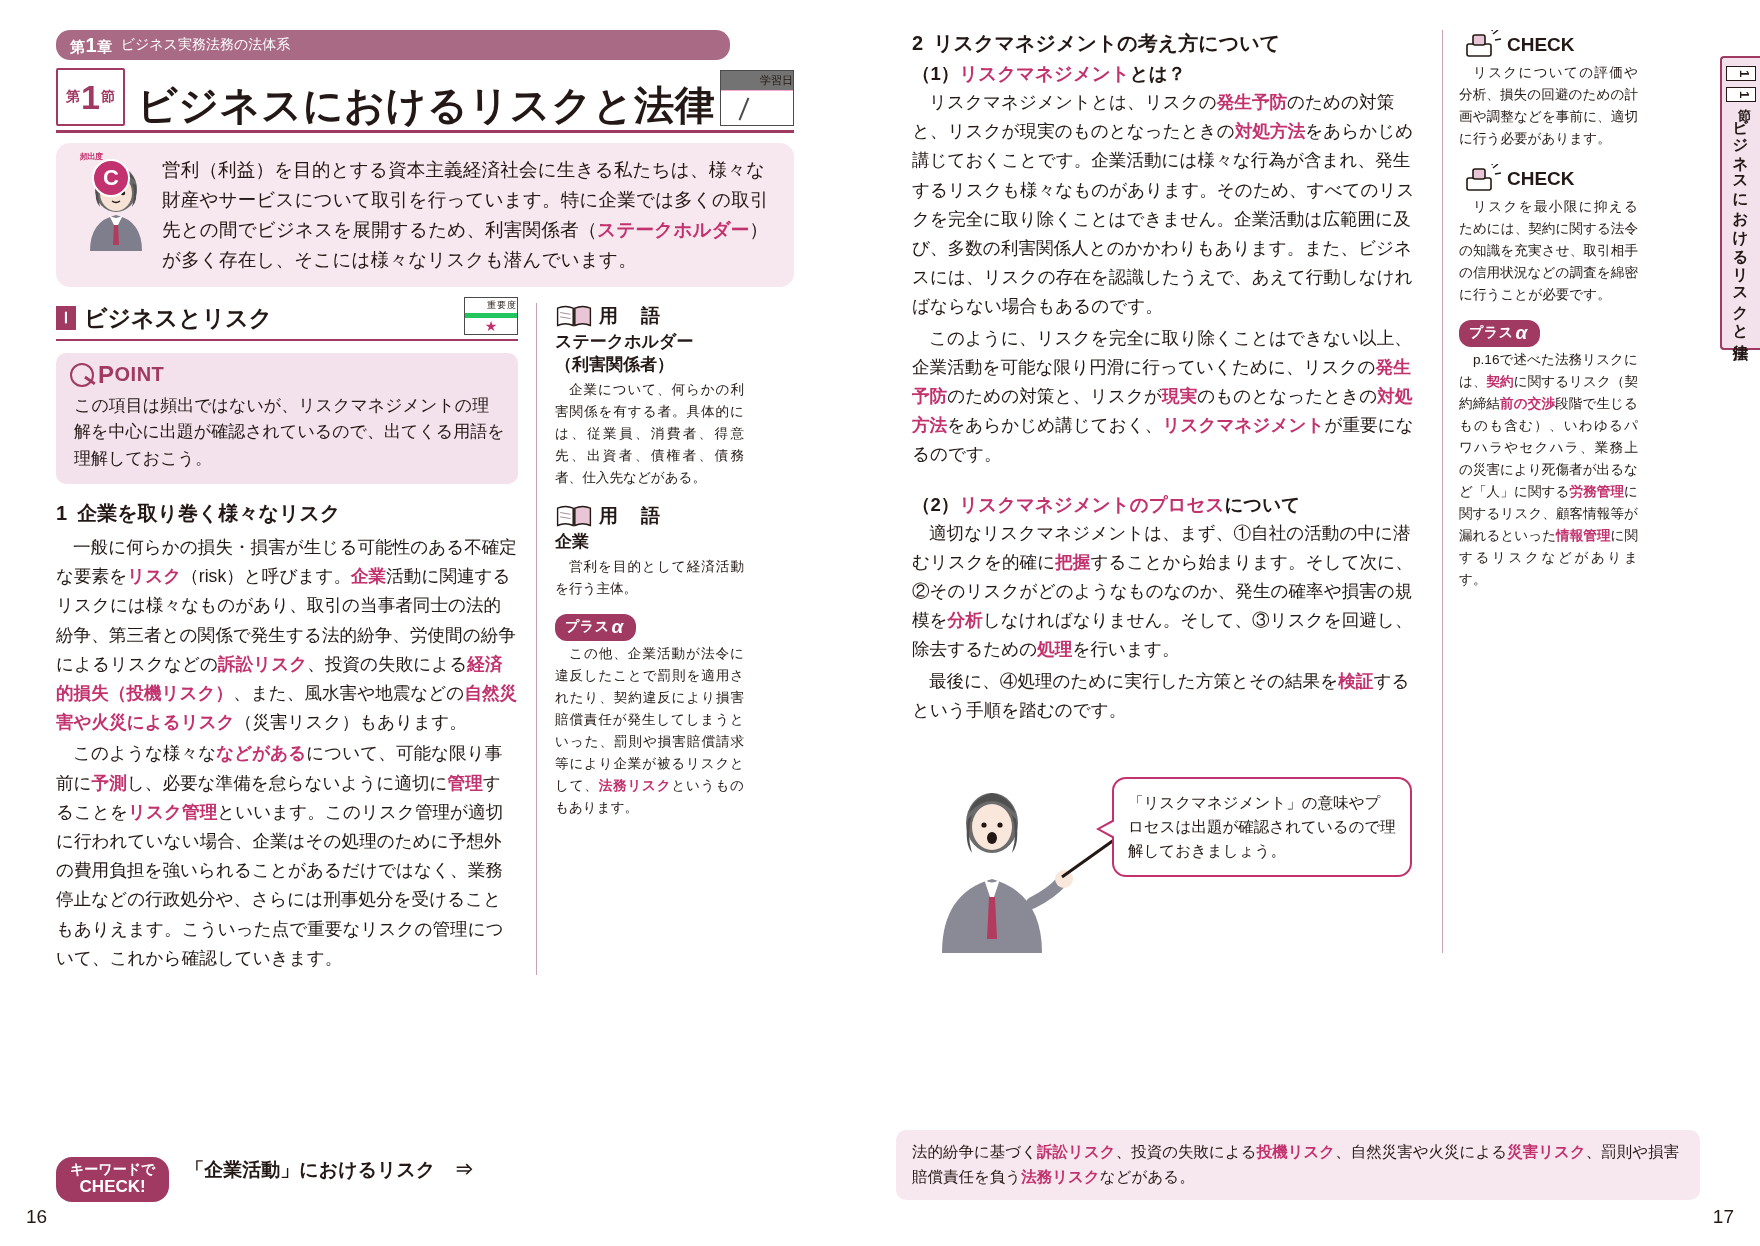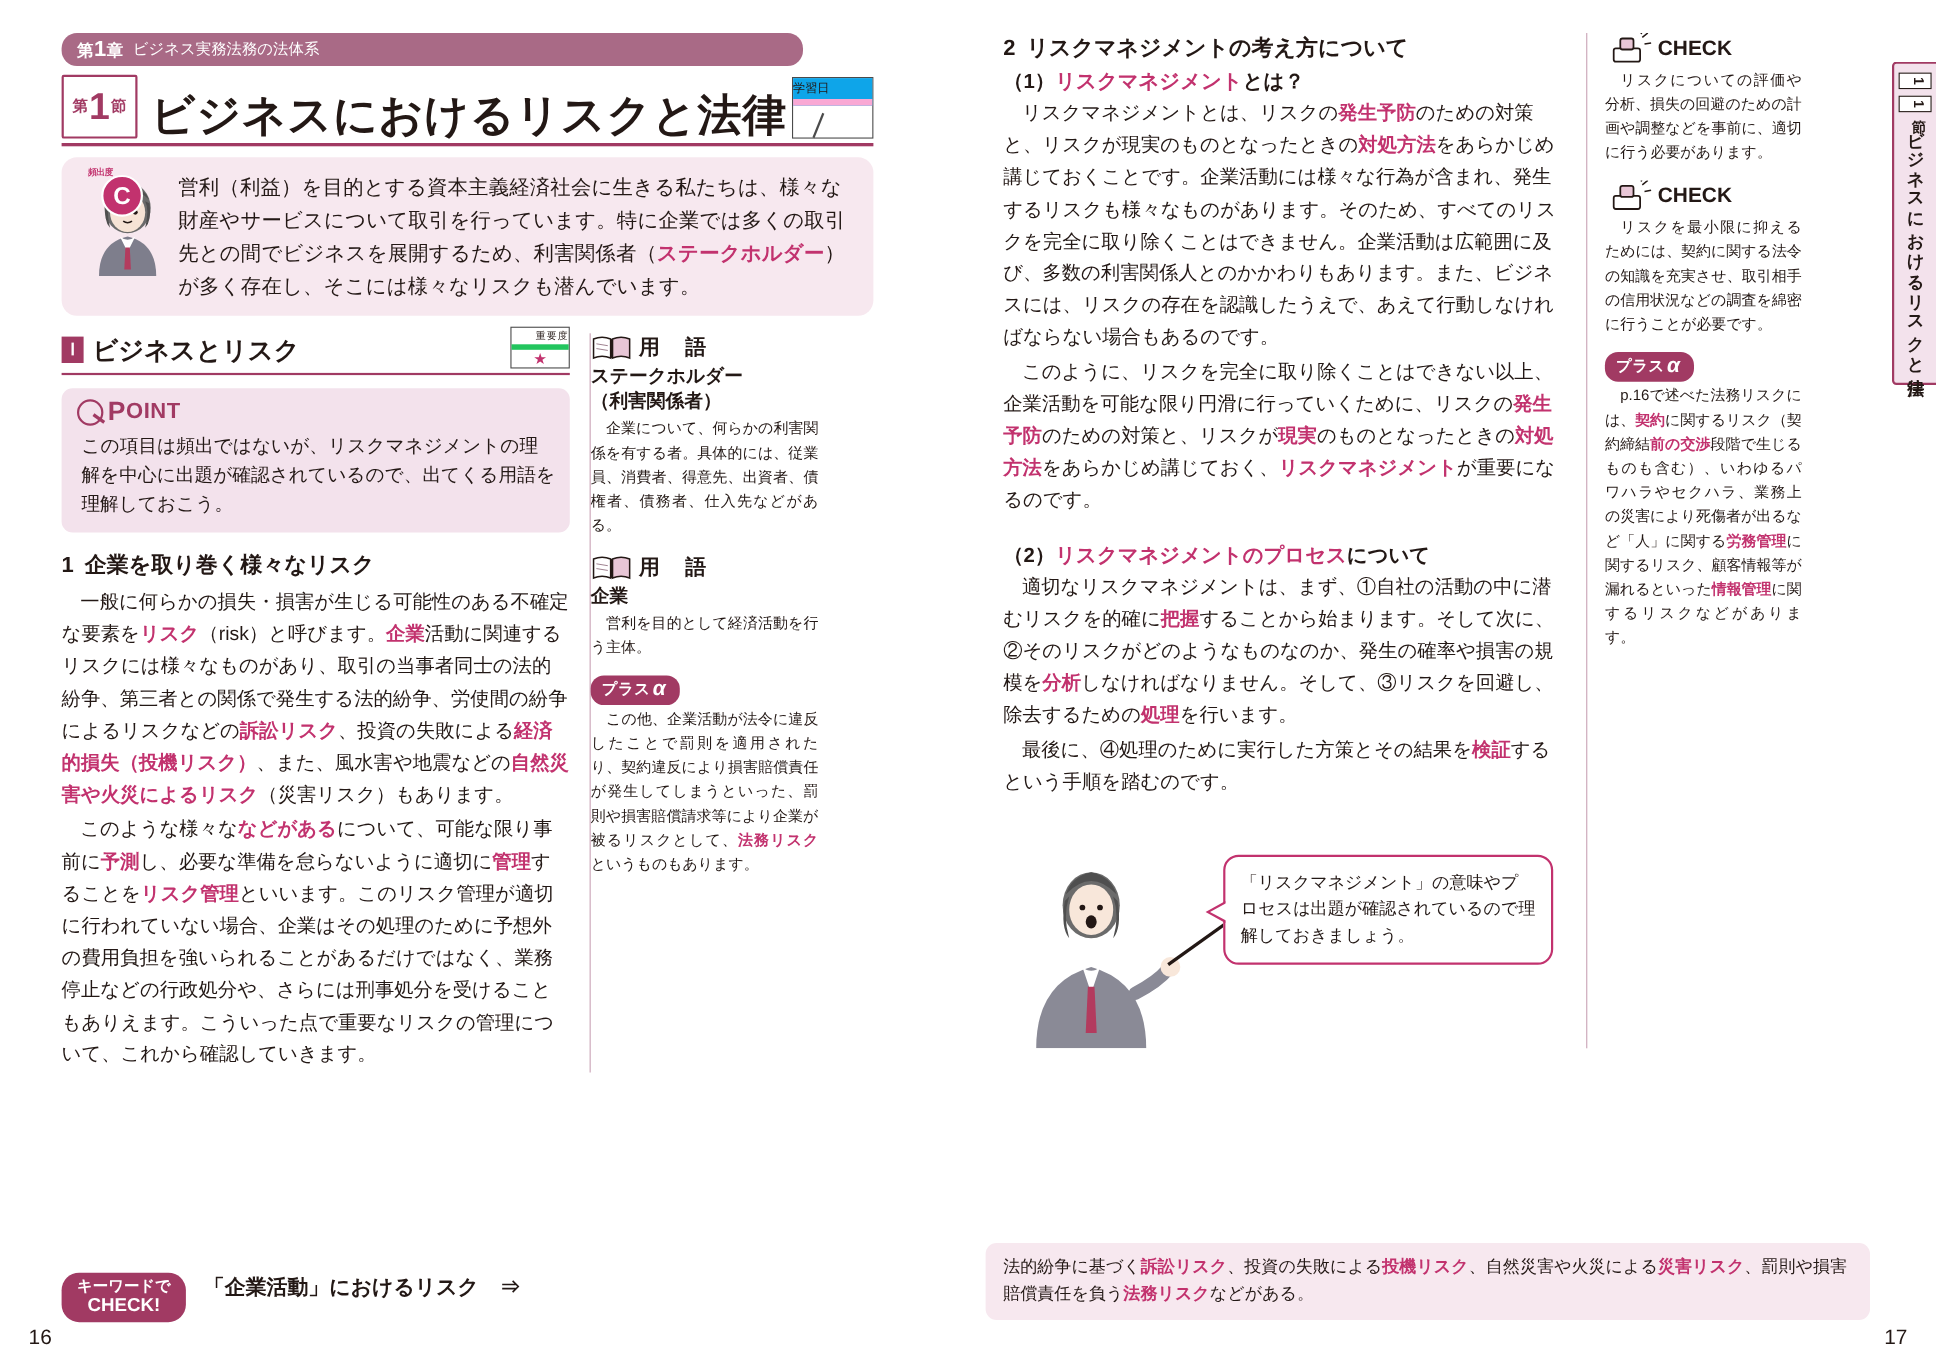--- a/index.html
+++ b/index.html
@@ -96,24 +96,24 @@
     position: absolute;
     right: 0;
     bottom: 4px;
     width: 74px;
     height: 56px;
     border: 1.5px solid #4b4b4b;
     box-sizing: border-box;
     font-size: 11px;
   }
   .study-date .lbl {
-    text-align: left;
-    border-bottom: 6px solid #f9a8d4;
+    text-align: right;
+    border-bottom: 1px solid #f9a8d4;
     padding: 2px 0;
-    background: #0ea5e9;
+    background: #737373;
   }
   .study-date .slash {
     position: relative;
     height: 30px;
   }
   .study-date .slash:after {
     content: "";
     position: absolute;
     left: 22px; top: 6px;
     width: 1.5px; height: 24px;
@@ -174,20 +174,21 @@
     margin-top: 16px;
   }
   .col-main {
     width: 480px;
     padding-right: 18px;
     box-sizing: border-box;
   }
   .col-side {
     width: 208px;
     border-left: 1px solid #c9a2b5;
+    padding-left: 18px;
     box-sizing: border-box;
   }
 
   
   .h-roman {
     display: flex;
     align-items: center;
     border-bottom: 2px solid #a13a63;
     padding-bottom: 5px;
     position: relative;

